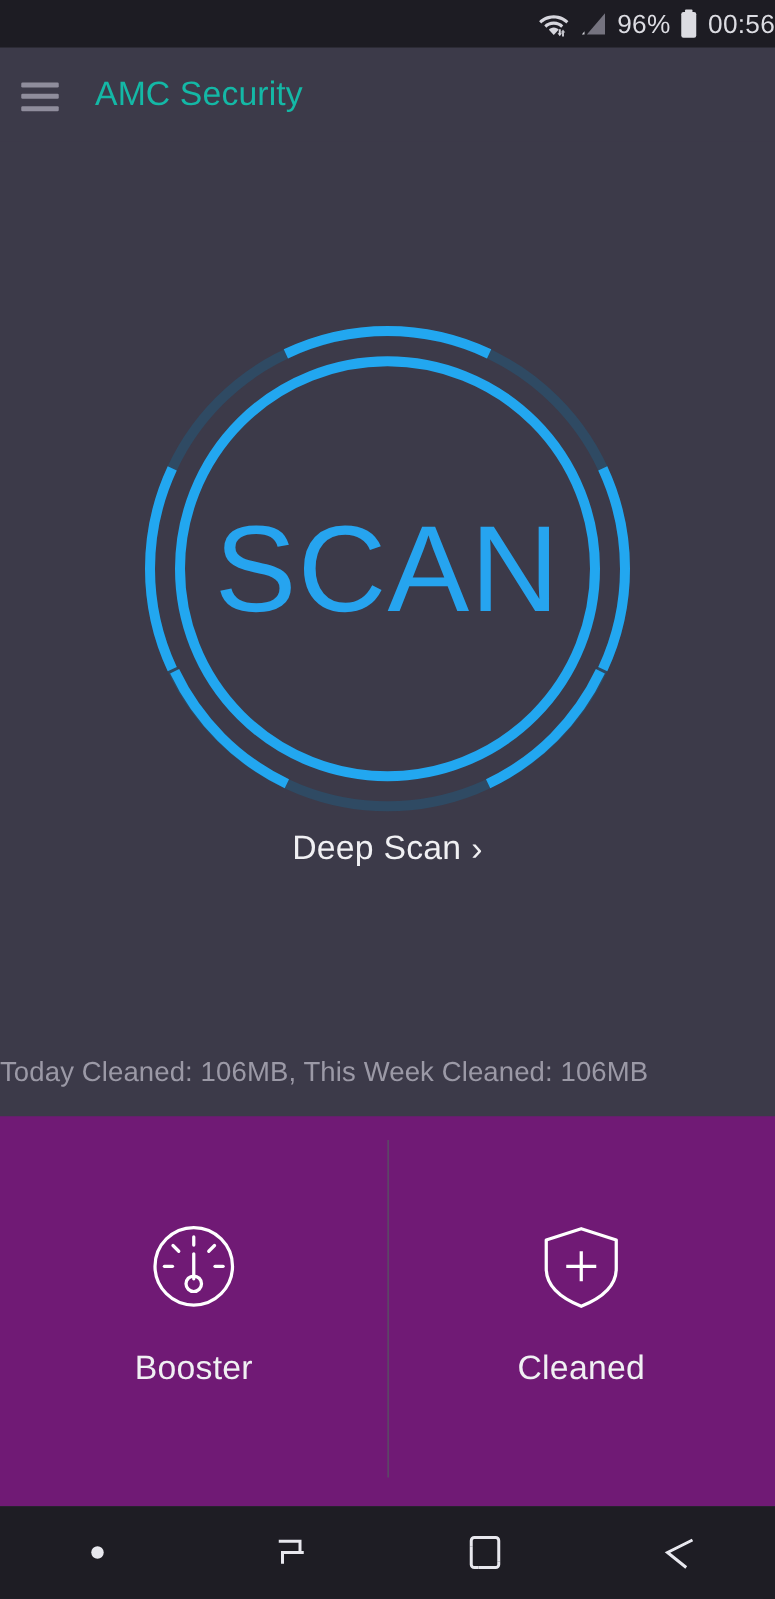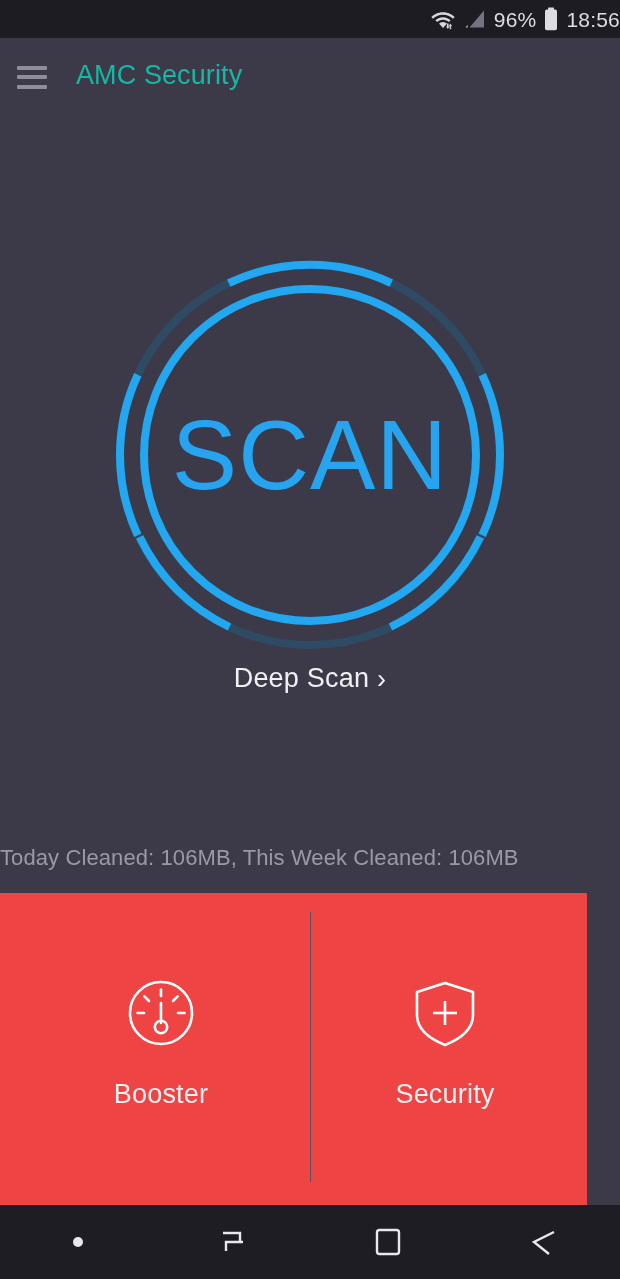--- a/index.html
+++ b/index.html
@@ -147,25 +147,24 @@
     text-align: left;
     color: #9b99a6;
     font-size: 22px;
     letter-spacing: 0.1px;
   }
 
   
   .tile-panel {
     position: absolute;
     top: 893px; left: 0;
-    width: 568px;
+    width: 620px;
     height: 312px;
-    background: #ef4444;
-    display: flex;
-    padding-left: 19px;
+    background: #701a75;
+    display: flex;
   }
   .tile {
     flex: 1;
     display: flex;
     flex-direction: column;
     align-items: center;
     justify-content: center;
     padding-bottom: 16px;
     box-sizing: border-box;
     cursor: pointer;
@@ -231,21 +230,21 @@
       </svg>
       <svg class="signal-icon" width="24" height="22" viewBox="0 0 24 22">
         <path d="M2.5 19.5 L4.6 19.5 L4.6 17.0 L2.5 19.5 Z" fill="#cfcfd6"></path>
         <path d="M21 2.5 L21 19.5 L6.5 19.5 Z" fill="#75737f"></path>
       </svg>
       <span class="status-text">96%</span>
       <svg class="battery-icon" width="16" height="24" viewBox="0 0 16 24">
         <rect x="5" y="0.5" width="6" height="2.5" rx="0.8" fill="#dcdce2"></rect>
         <rect x="2" y="2.6" width="12" height="20.6" rx="1.8" fill="#dcdce2"></rect>
       </svg>
-      <span class="status-text">18:56</span>
+      <span class="status-text">00:56</span>
     </div>
   </div>
 
   <div class="app-bar">
     <div class="hamburger">
       <span></span>
       <span></span>
       <span></span>
     </div>
     <div class="app-title">AMC Security</div>
@@ -301,21 +300,21 @@
     </div>
 
     <div class="tile-divider"></div>
 
     <div class="tile">
       <svg class="tile-icon" viewBox="0 0 80 80">
         <path d="M40 10 L68 19 L68 42 C68 57 55 66 40 72 C25 66 12 57 12 42 L12 19 Z" fill="none" stroke="#ffffff" stroke-width="2.6" stroke-linejoin="round"></path>
         <line x1="40" y1="28" x2="40" y2="52" stroke="#ffffff" stroke-width="2.6" stroke-linecap="butt"></line>
         <line x1="28" y1="40" x2="52" y2="40" stroke="#ffffff" stroke-width="2.6" stroke-linecap="butt"></line>
       </svg>
-      <div class="tile-label">Security</div>
+      <div class="tile-label">Cleaned</div>
     </div>
   </div>
 
   <div class="nav-bar">
 
     <div class="nav-btn">
       <span class="nav-dot"></span>
     </div>
 
     <div class="nav-btn">

